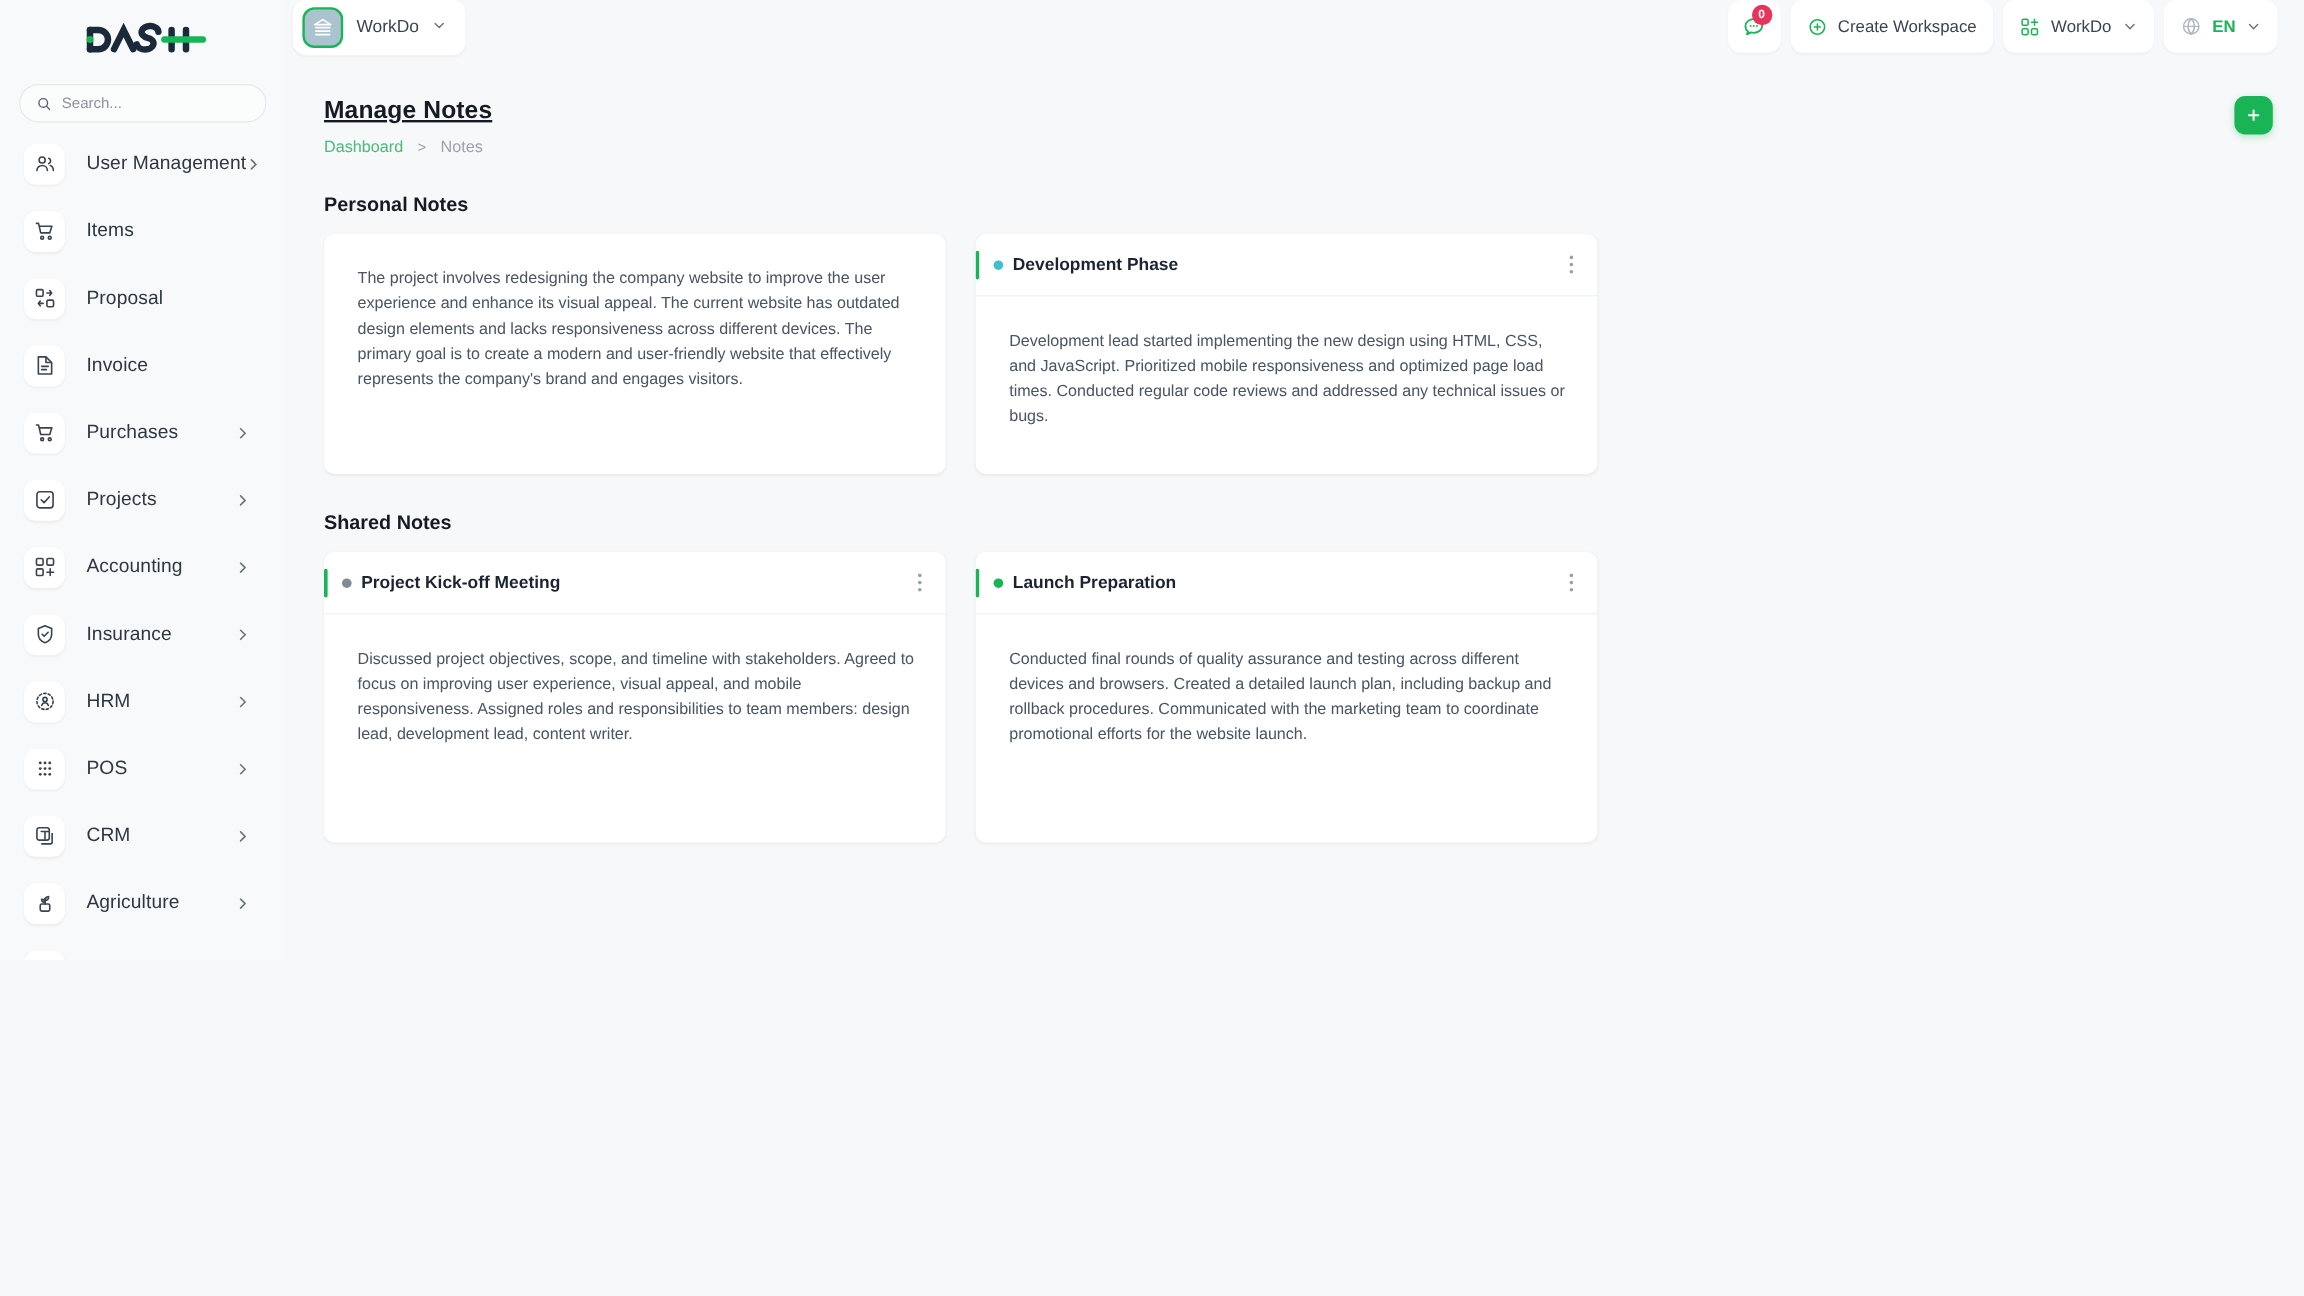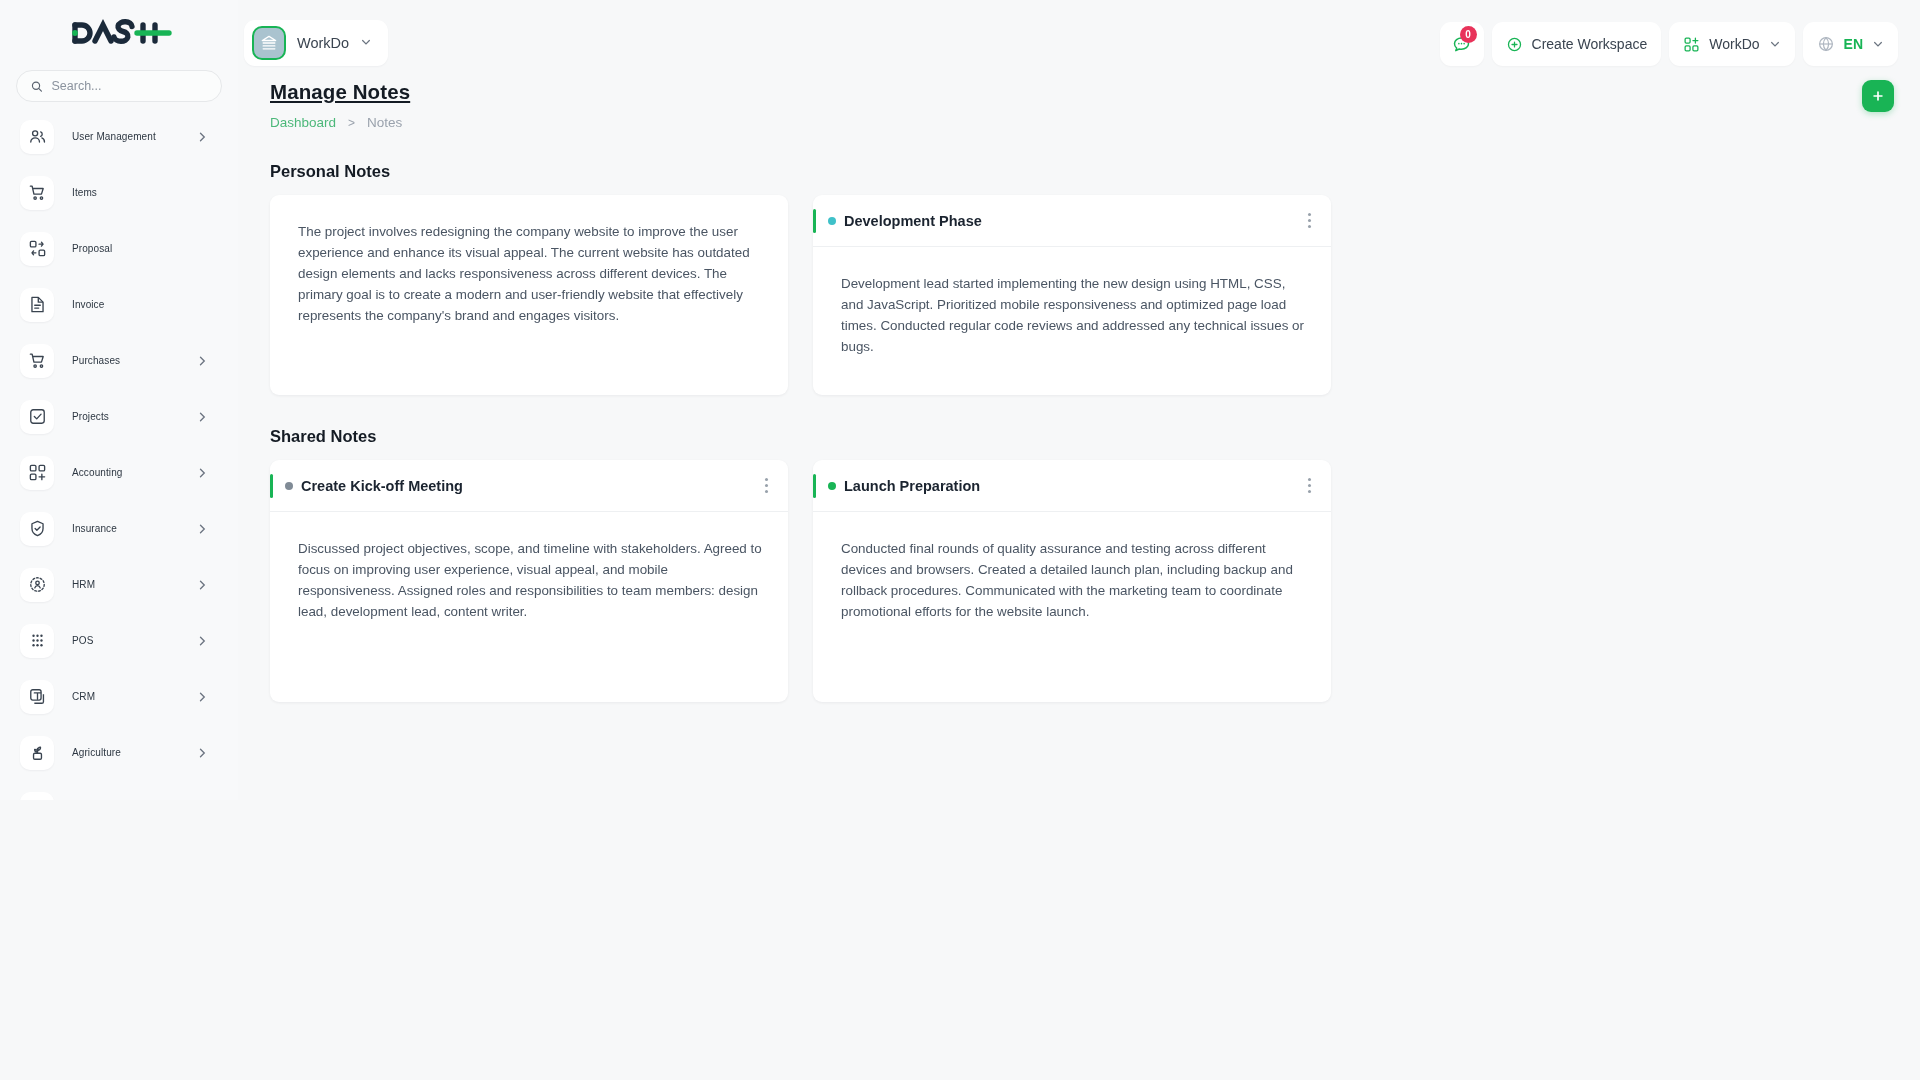--- a/index.html
+++ b/index.html
@@ -46,36 +46,36 @@
   }
   .nav-item .ico-box {
     width: 34px; height: 34px; border-radius: 10px;
     background: #ffffff;
     display: flex; align-items: center; justify-content: center;
     flex: 0 0 34px;
     box-shadow: 0 1px 2px rgba(16,24,40,0.05);
   }
   .nav-item .label {
     margin-left: 18px;
-    font-size: 10px; color: #2d3742; letter-spacing: .1px;
+    font-size: 16px; color: #2d3742; letter-spacing: .1px;
     white-space: nowrap;
   }
   .nav-item .chev { margin-left: auto; margin-right: 14px; display: flex; }
   .nav-item.active {
     background: #18b455;
     box-shadow: 0 4px 10px rgba(24,180,85,0.28);
   }
   .nav-item.active .label { color: #ffffff; font-weight: bold; }
   .nav-item.active .ico-box { background: #ffffff; }
 
   
   .main { flex: 1; height: 1080px; display: flex; flex-direction: column; background: #f7f8f9; }
 
   .topbar {
-    height: 66px; display: flex; align-items: flex-end;
+    height: 66px; display: flex; align-items: flex-start;
     padding: 0 22px 0 6px; flex: 0 0 66px;
   }
   .ws-chip {
     display: flex; align-items: center; gap: 11px;
     background: #ffffff; border-radius: 11px;
     height: 46px; padding: 0 16px 0 8px;
     box-shadow: 0 1px 2px rgba(16,24,40,0.04);
   }
   .ws-avatar {
     width: 34px; height: 34px; border-radius: 10px;
@@ -541,21 +541,21 @@
 
       </div>
 
       <h2 class="section-title">Shared Notes</h2>
       <div class="cards">
 
         <div class="card tall">
           <div class="card-head">
             <span class="accent-bar"></span>
             <span class="dot" style="background:#808b96"></span>
-            <span class="card-title">Create Kick-off Meeting</span>
+            <span class="card-title">Project Kick-off Meeting</span>
             <span class="kebab">
                 <i></i>
                 <i></i>
                 <i></i>
               </span>
           </div>
           <div class="card-body">Discussed project objectives, scope, and timeline with stakeholders. Agreed to focus on improving user experience, visual appeal, and mobile responsiveness. Assigned roles and responsibilities to team members: design lead, development lead, content writer.</div>
         </div>
 
         <div class="card tall">

